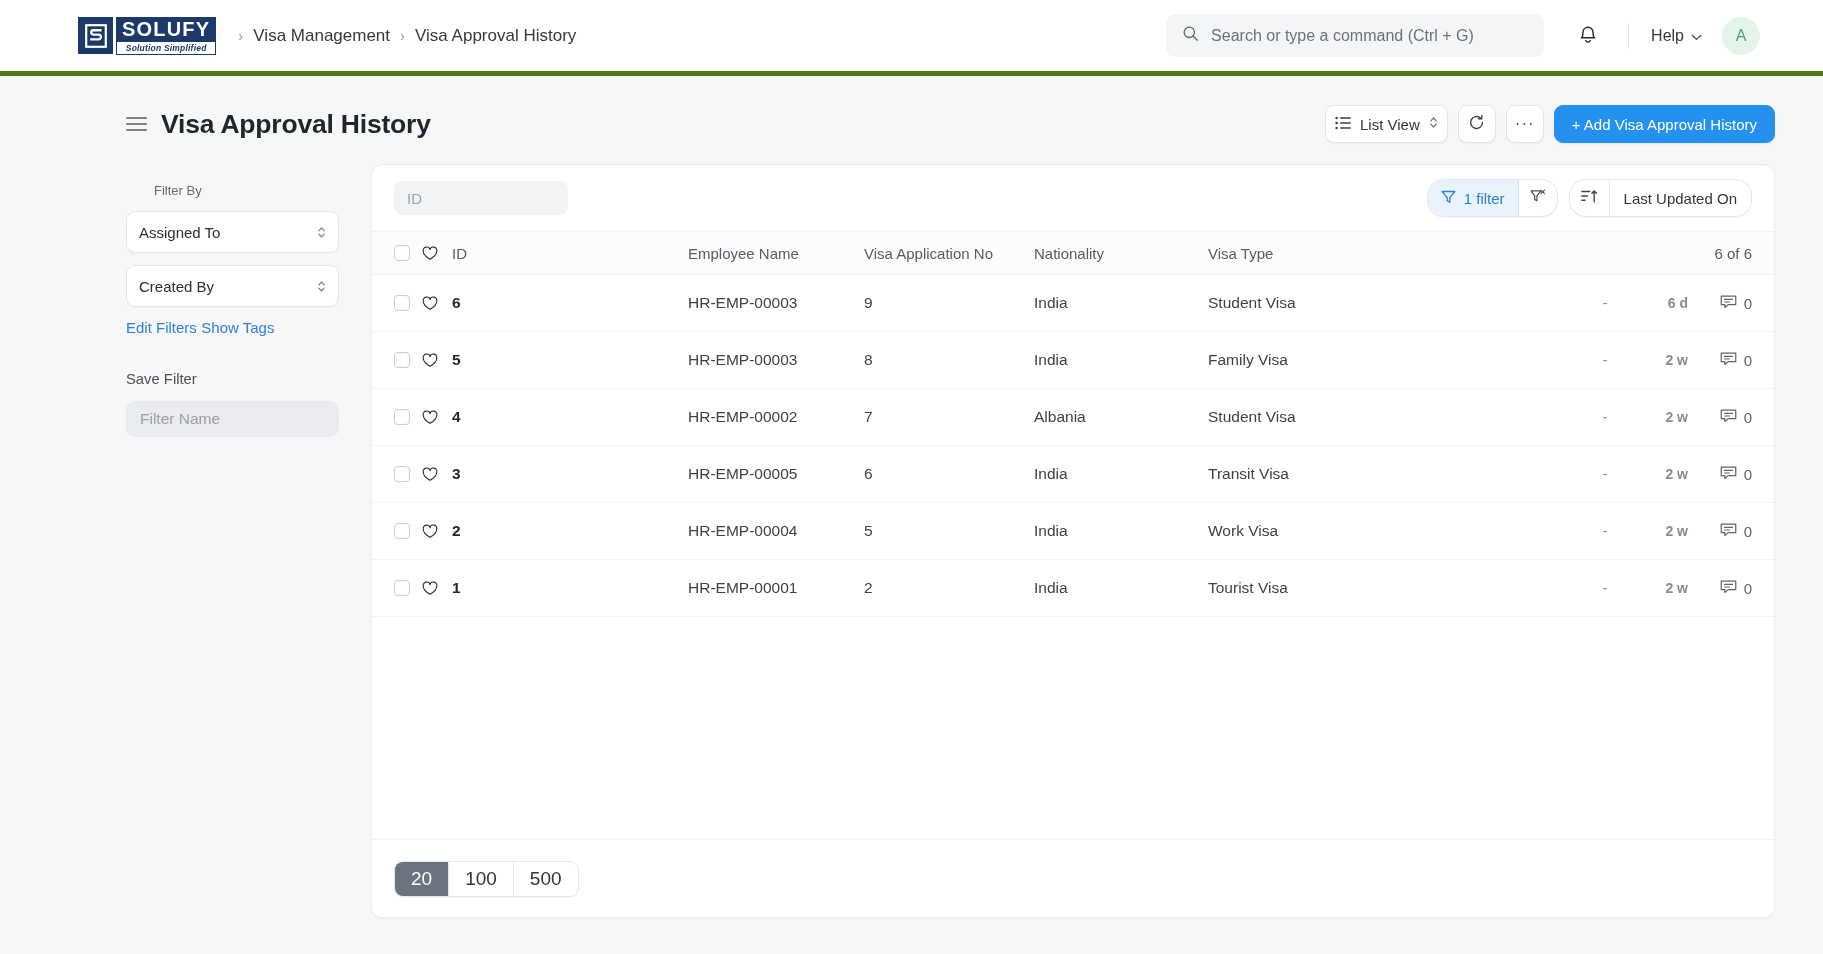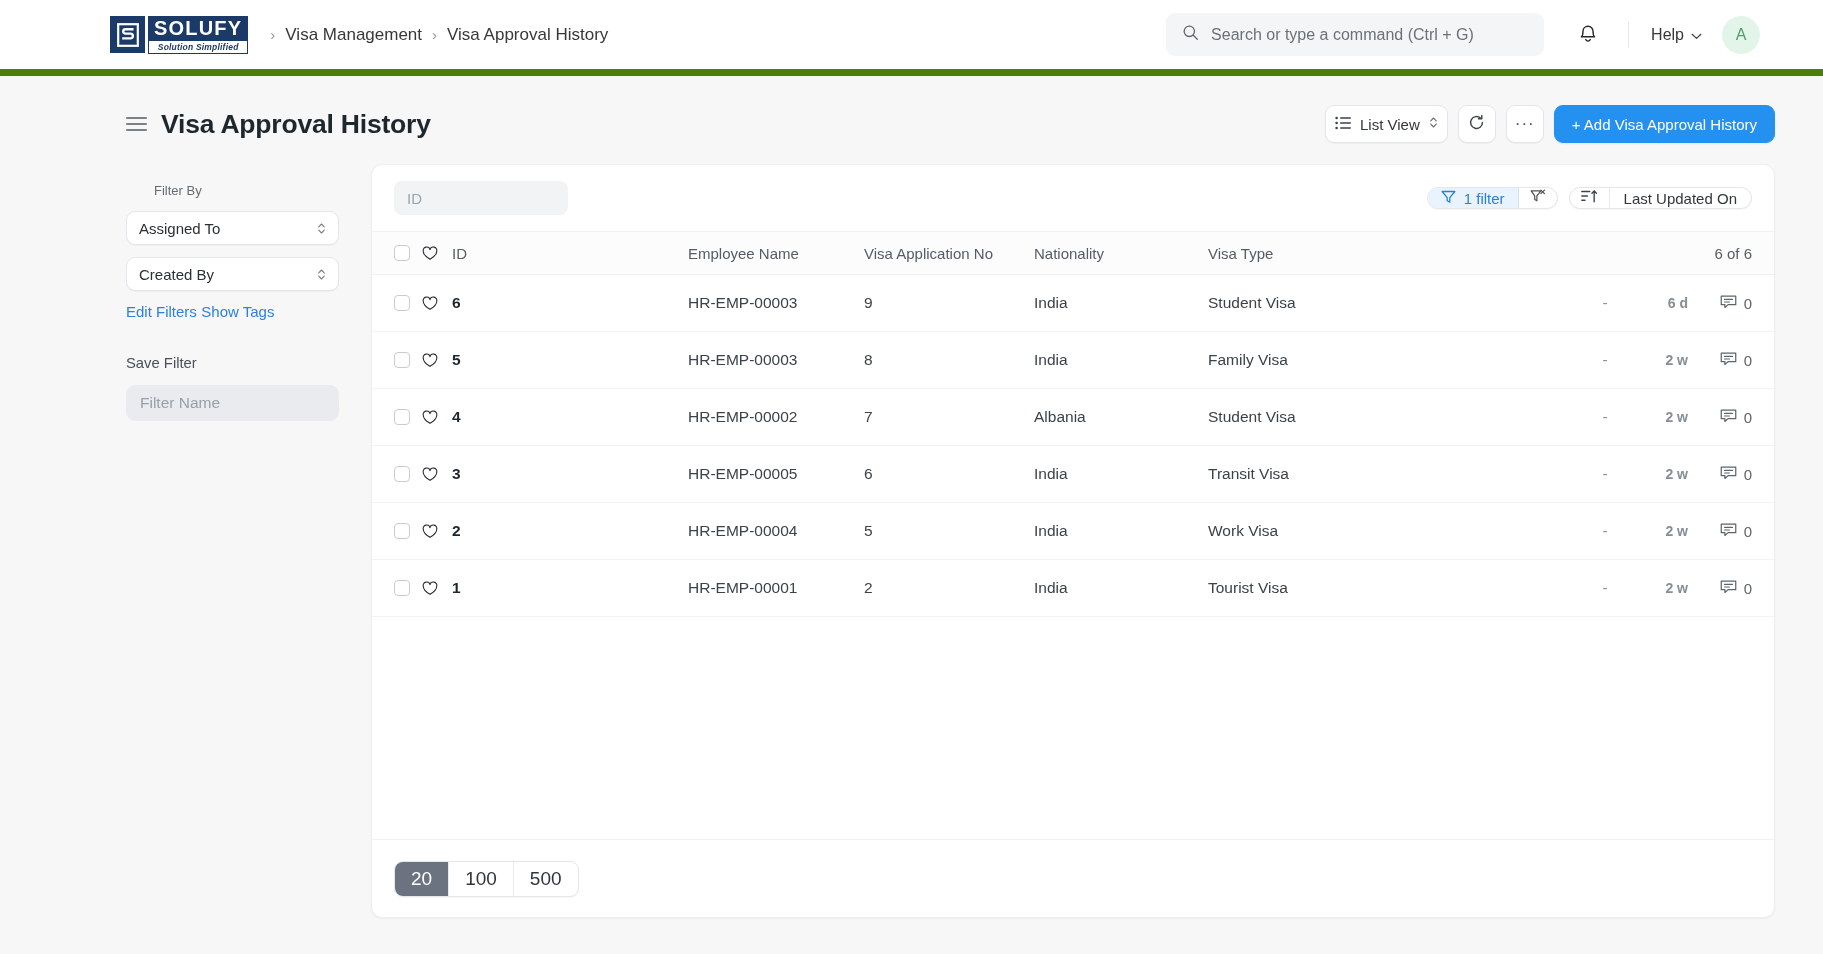--- a/index.html
+++ b/index.html
@@ -9,24 +9,24 @@
     background: #f7f7f8;
     font-family: "Liberation Sans", sans-serif;
     -webkit-font-smoothing: antialiased;
   }
   body { overflow: hidden; }
 
   
   .navbar {
     height: 76px;
     background: #ffffff;
-    border-bottom: 7px solid #4d7c0f;
+    border-bottom: 5px solid #4d7c0f;
     display: flex;
     align-items: center;
-    padding: 0 48px 0 110px;
+    padding: 0 48px 0 78px;
     position: relative;
   }
   .brand {
     display: flex;
     align-items: center;
     height: 37px;
   }
   .brand-mark {
     width: 35px; height: 37px;
     background: #1b3a68;
@@ -140,21 +140,21 @@
   }
   .dots { letter-spacing: 1px; font-size: 17px; color: #4a4f55; line-height: 10px; }
 
   
   .layout { display: flex; padding: 16px 48px 0 126px; gap: 0; }
 
   
   .sidebar { width: 245px; flex: none; padding-top: 19px; }
   .side-label { font-size: 13px; color: #646b73; margin-bottom: 13px; margin-left: 28px; }
   .select {
-    width: 213px; height: 34px;
+    width: 213px; height: 42px;
     background: #ffffff; border: 1px solid #e3e6ea;
     border-radius: 9px;
     display: flex; align-items: center;
     padding: 0 12px;
     font-size: 15px; color: #2b3035;
     margin-bottom: 12px;
     cursor: pointer;
     box-shadow: 0 1px 1px rgba(16,24,40,.035);
     position: relative;
   }
@@ -192,21 +192,21 @@
     width: 174px; height: 34px;
     background: #f2f3f5; border: none; border-radius: 8px;
     padding: 0 13px; font-size: 15px; color: #2b3035;
     font-family: "Liberation Sans", sans-serif; outline: none;
   }
   .idfilter::placeholder { color: #9aa3ad; }
   .toolbar-right { margin-left: auto; display: flex; align-items: center; gap: 11px; }
   .seg {
     display: flex; align-items: center;
     border: 1px solid #e3e6ea; border-radius: 16px;
-    height: 22px; overflow: hidden; background: #fff;
+    height: 38px; overflow: hidden; background: #fff;
     box-shadow: 0 1px 1px rgba(16,24,40,.035);
   }
   .seg > div { display:flex; align-items:center; height: 100%; cursor:pointer; }
   .seg-filter {
     background: #e9f3fd; color: #2b7fd4;
     padding: 0 13px; gap: 8px; font-size: 15px;
     border-right: 1px solid #cfe2f6;
   }
   .seg-clear { padding: 0 11px; color: #4b5159; }
   .seg-sorticon { padding: 0 11px; color: #3d444c; border-right: 1px solid #e8eaed; }

